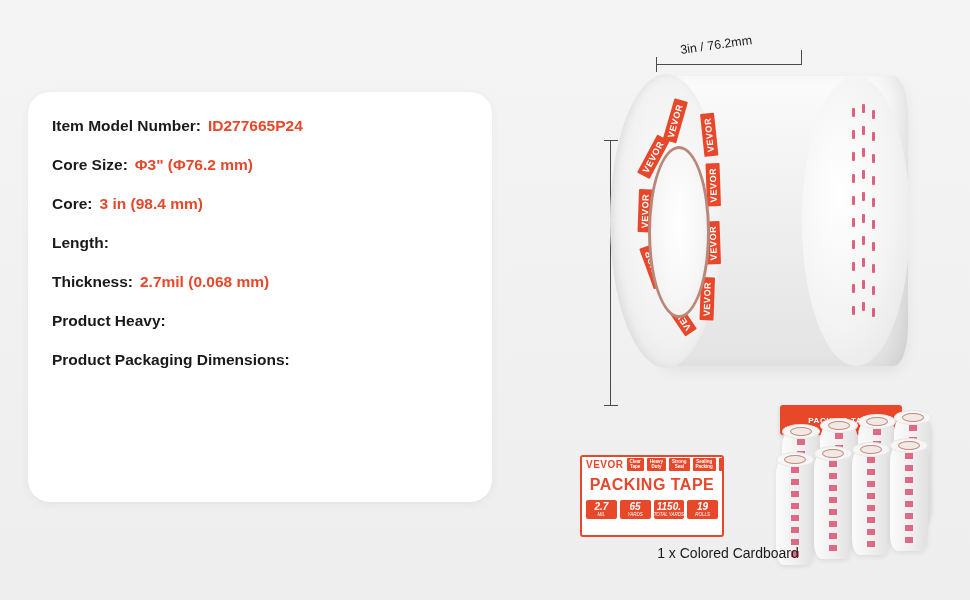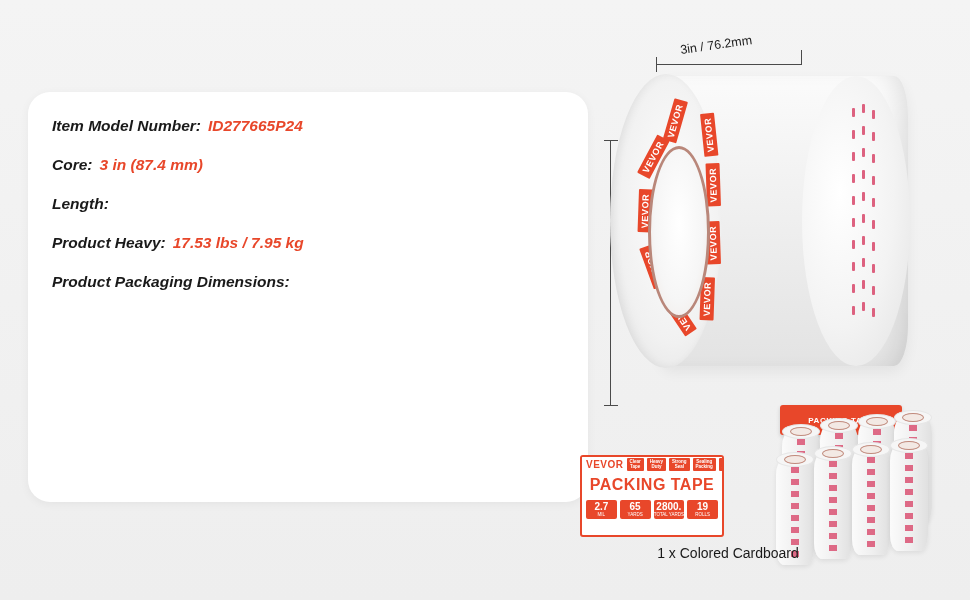--- a/index.html
+++ b/index.html
@@ -20,26 +20,25 @@
     width: 970px;
     height: 600px;
     background: linear-gradient(180deg, #f4f4f4 0%, #eeeeee 100%);
   }
 
   
   .spec-card {
     position: absolute;
     left: 28px;
     top: 92px;
-    width: 560px;
+    width: 464px;
     height: 410px;
     background: #ffffff;
     border-radius: 22px;
     box-shadow: 0 2px 10px rgba(0,0,0,0.05);
-    font-style: italic;
   }
   .spec-list {
     position: absolute;
     left: 24px;
     top: 24px;
     right: 18px;
   }
   .spec-row {
     display: flex;
     align-items: flex-start;
@@ -280,20 +279,21 @@
     font-size: 16px;
     font-weight: bold;
     text-align: center;
     letter-spacing: .5px;
     padding: 4px 0 3px;
   }
   .cb-specs {
     display: flex;
     gap: 3px;
     padding: 3px 4px;
+    font-style: italic;
   }
   .cb-spec {
     flex: 1;
     background: #e8472a;
     color: #fff;
     border-radius: 2px;
     text-align: center;
     padding: 2px 0;
   }
   .cb-spec .n { font-size: 10px; font-weight: bold; line-height: 1.05; }
@@ -314,35 +314,42 @@
 <div id="page">
 
   <div class="spec-card">
     <div class="spec-list">
 
       <div class="spec-row">
         <span class="spec-label">Item Model Number:</span>
         <span class="spec-value">ID277665P24</span>
       </div>
 
+      <div class="spec-row">
+        <span class="spec-label">Core Size:</span>
+        <span class="spec-value">Φ3" (Φ76.2 mm)</span>
+      </div>
 
       <div class="spec-row">
         <span class="spec-label">Core:</span>
-        <span class="spec-value">3 in (87.4 mm)</span>
+        <span class="spec-value">3 in (98.4 mm)</span>
       </div>
 
       <div class="spec-row">
         <span class="spec-label">Length:</span>
       </div>
 
+      <div class="spec-row">
+        <span class="spec-label">Thickness:</span>
+        <span class="spec-value">2.7mil (0.068 mm)</span>
+      </div>
 
 
       <div class="spec-row">
         <span class="spec-label">Product Heavy:</span>
-        <span class="spec-value">17.53 lbs / 7.95 kg</span>
       </div>
 
       <div class="spec-row">
         <span class="spec-label">Product Packaging Dimensions:</span>
       </div>
 
     </div>
   </div>
 
   <div class="illus">
@@ -474,21 +481,21 @@
       <div class="cb-specs">
         <div class="cb-spec">
           <div class="n">2.7</div>
           <div class="u">MIL</div>
         </div>
         <div class="cb-spec">
           <div class="n">65</div>
           <div class="u">YARDS</div>
         </div>
         <div class="cb-spec">
-          <div class="n">2800.</div>
+          <div class="n">1150.</div>
           <div class="u">TOTAL YARDS</div>
         </div>
         <div class="cb-spec">
           <div class="n">19</div>
           <div class="u">ROLLS</div>
         </div>
       </div>
     </div>
 
     <div class="caption">1 x Colored Cardboard</div>

